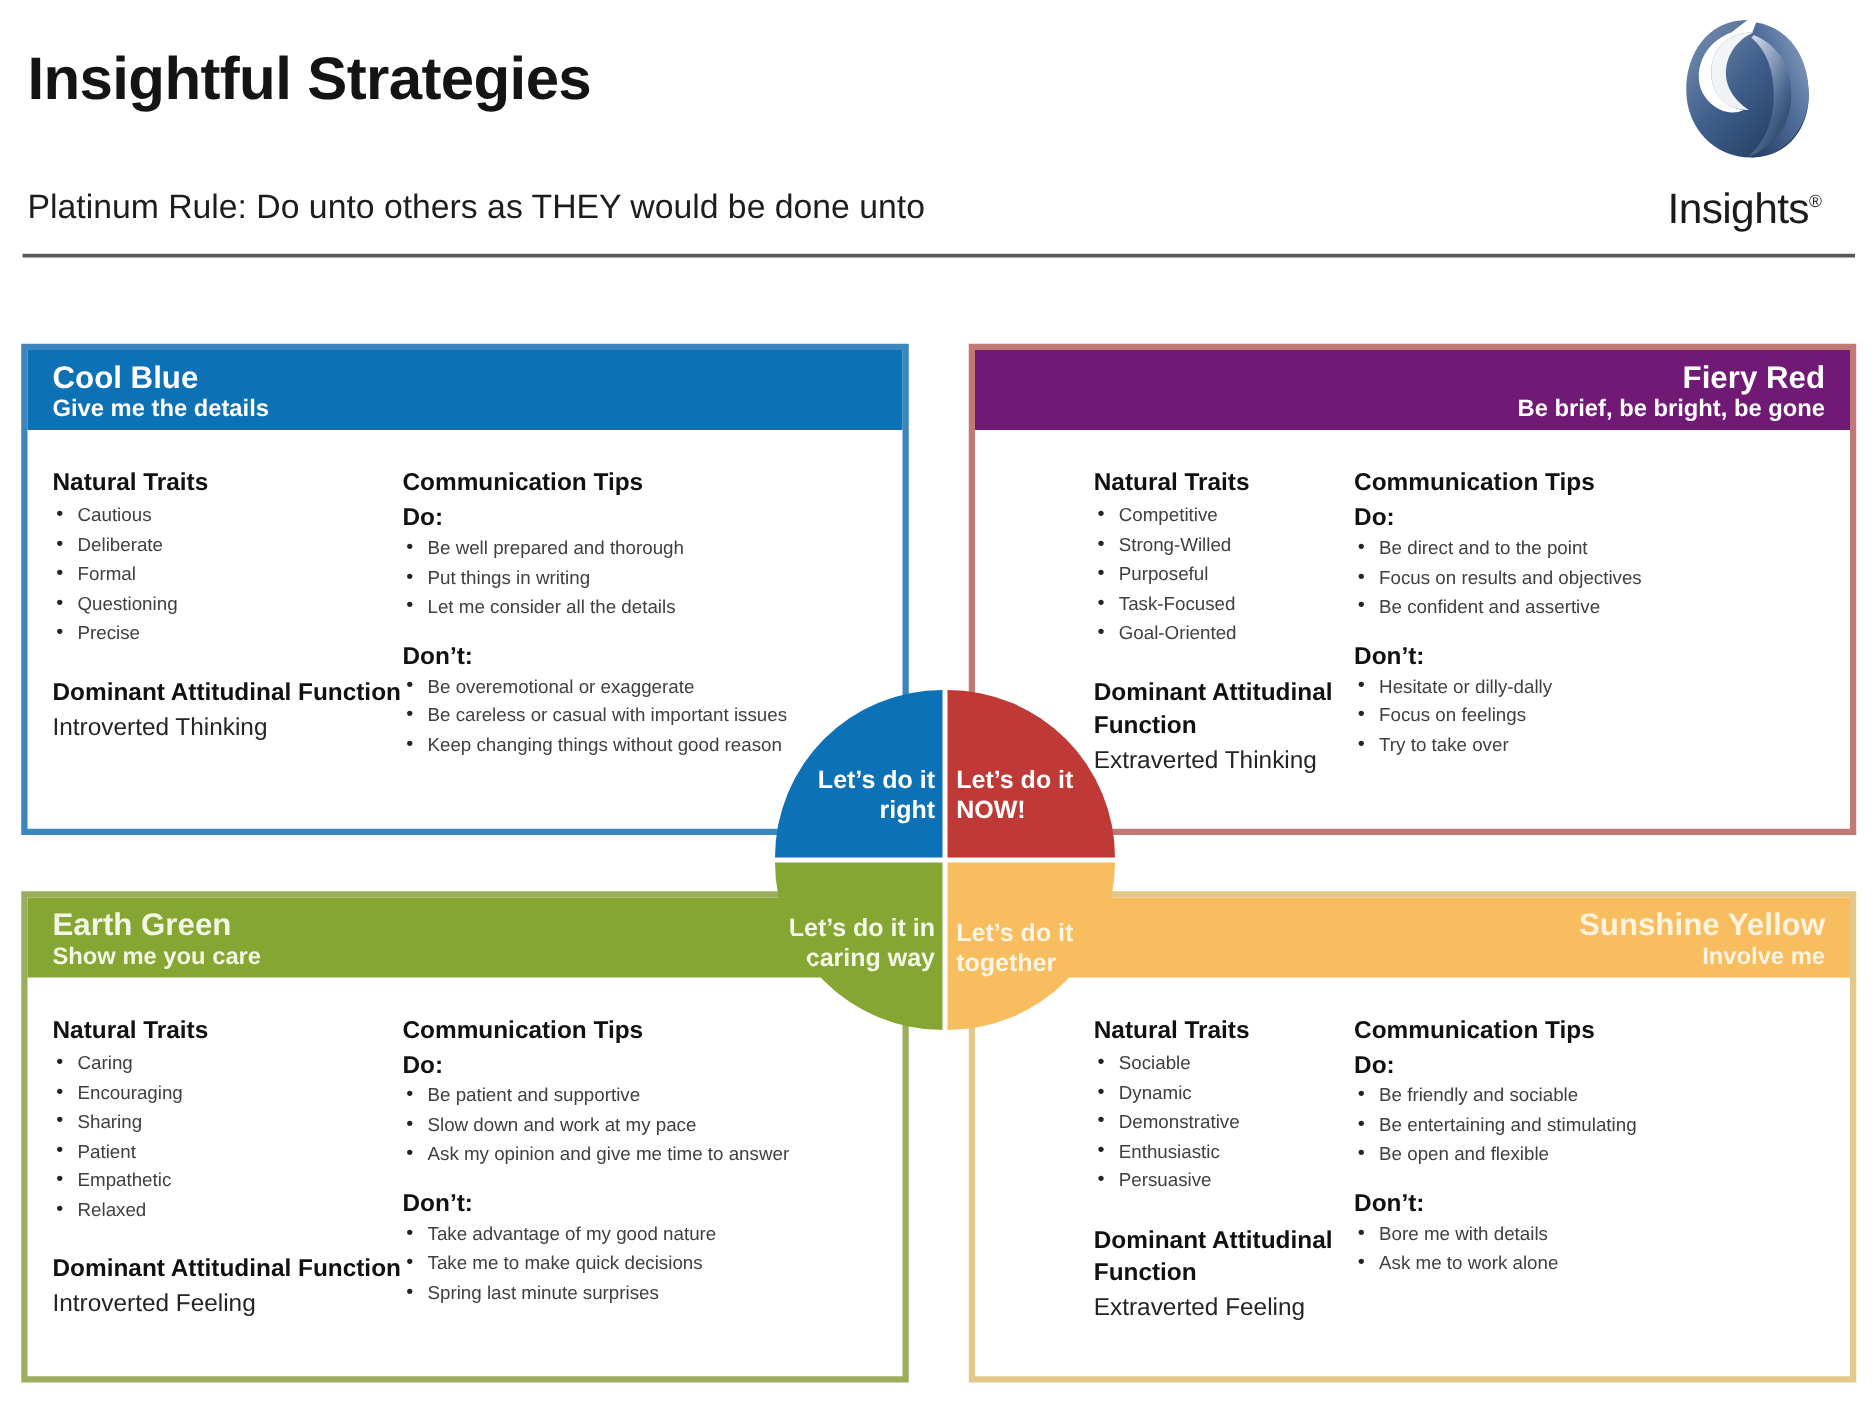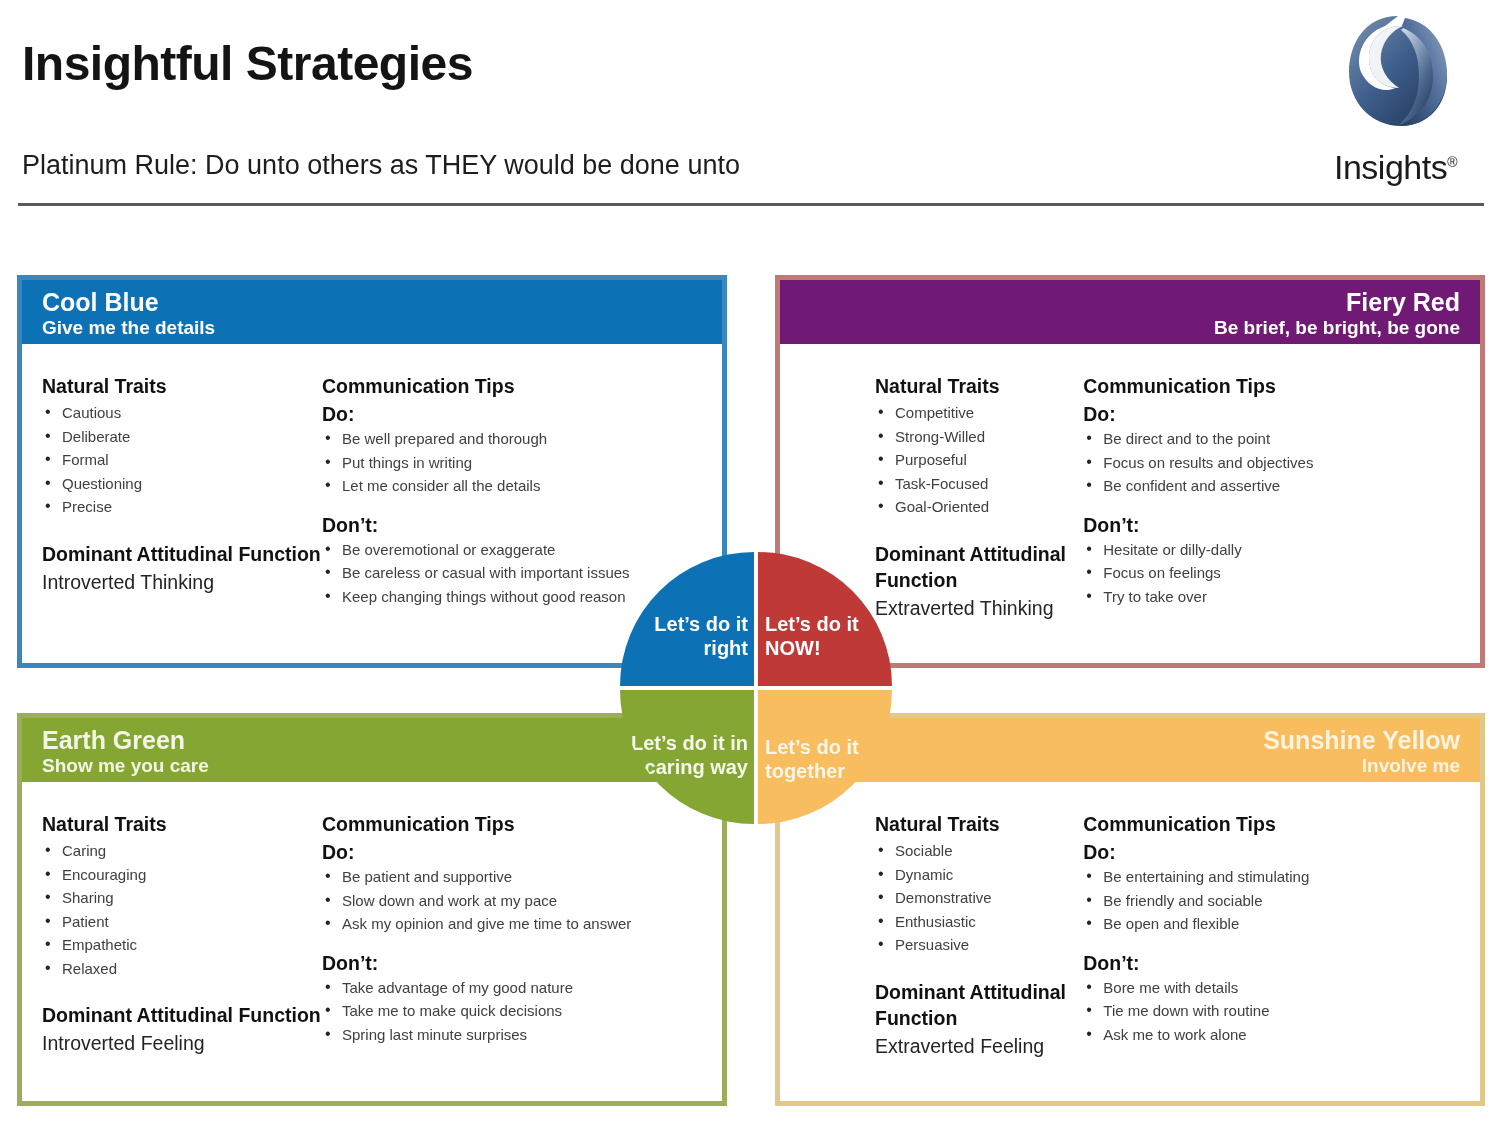--- a/index.html
+++ b/index.html
@@ -423,29 +423,28 @@
         <li>Persuasive</li>
       </ul>
       <div class="gap-md"></div>
       <div class="sect-title">Dominant Attitudinal Function</div>
       <div class="plain-line">Extraverted Feeling</div>
     </div>
     <div class="col-tips">
       <div class="sect-title">Communication Tips</div>
       <div class="sect-sub">Do:</div>
       <ul class="bullets">
+        <li>Be friendly and sociable</li>
         <li>Be entertaining and stimulating</li>
-        <li>Be friendly and sociable</li>
         <li>Be open and flexible</li>
       </ul>
       <div class="gap-sm"></div>
       <div class="sect-sub">Don’t:</div>
       <ul class="bullets">
         <li>Bore me with details</li>
-        <li>Tie me down with routine</li>
         <li>Ask me to work alone</li>
       </ul>
     </div>
   </div>
 </div>
 
 <div class="wheel">
   <div class="wheel-quad" id="wq-blue">
     <span>Let’s do it right</span>
   </div>

